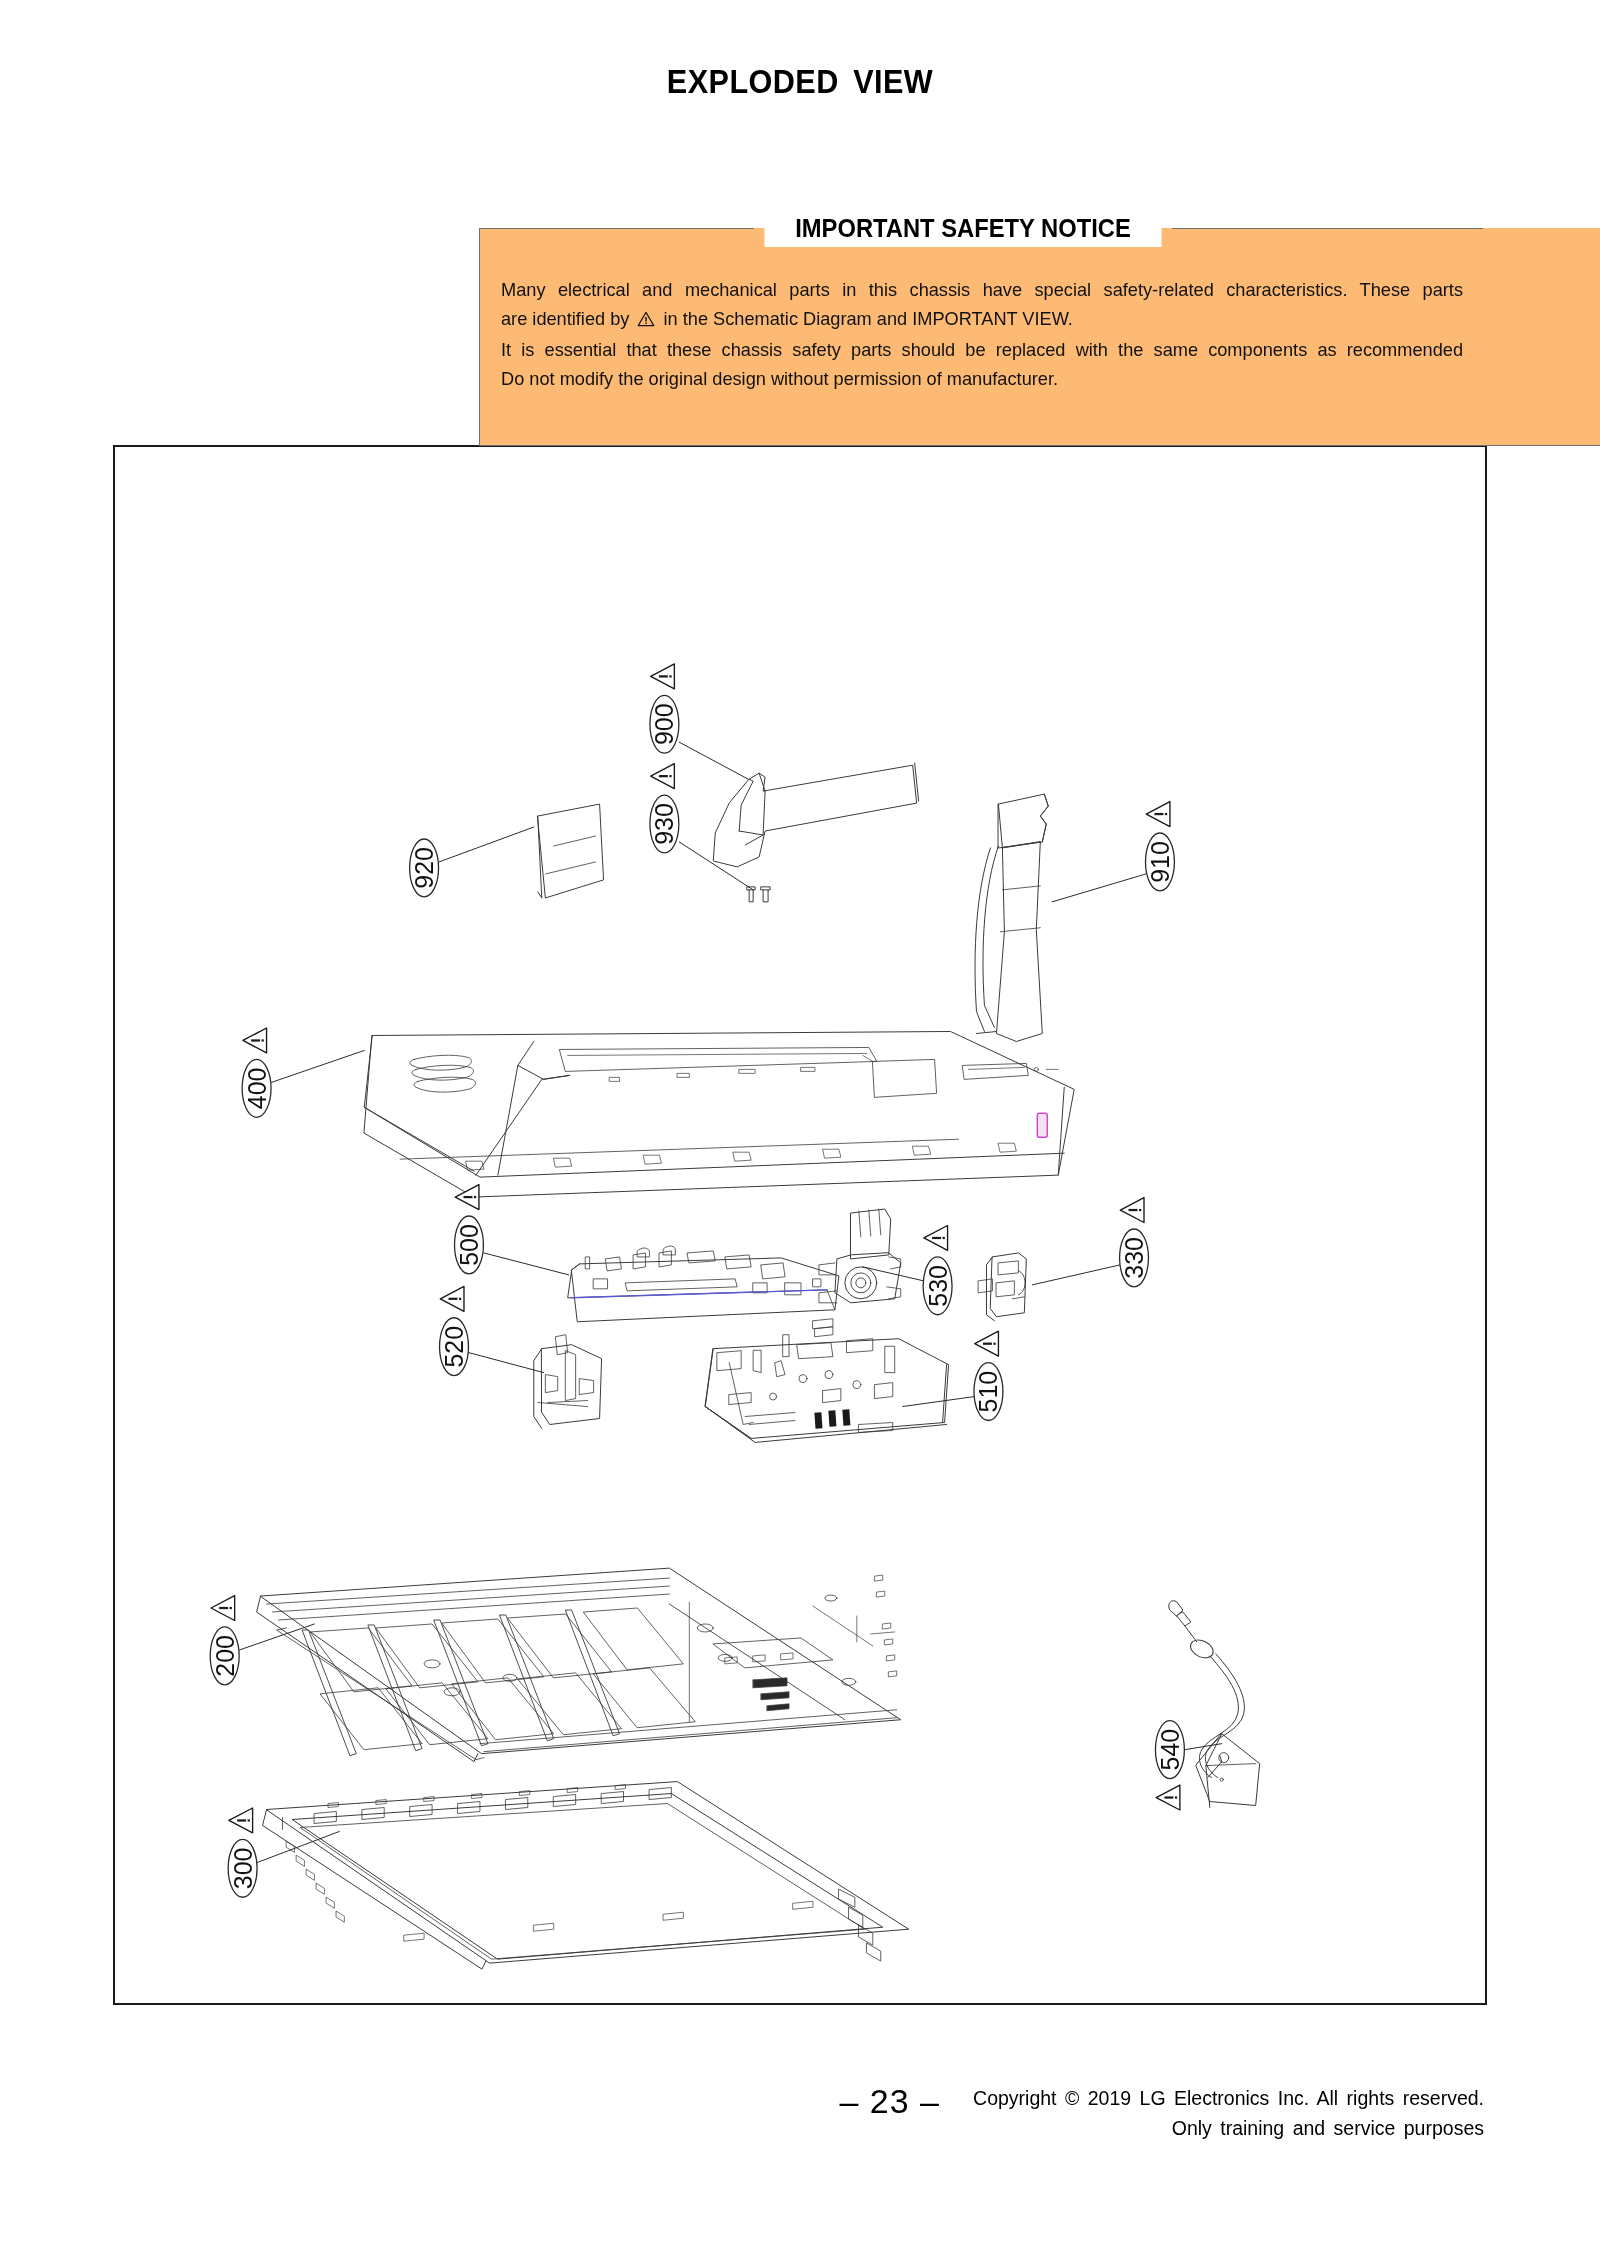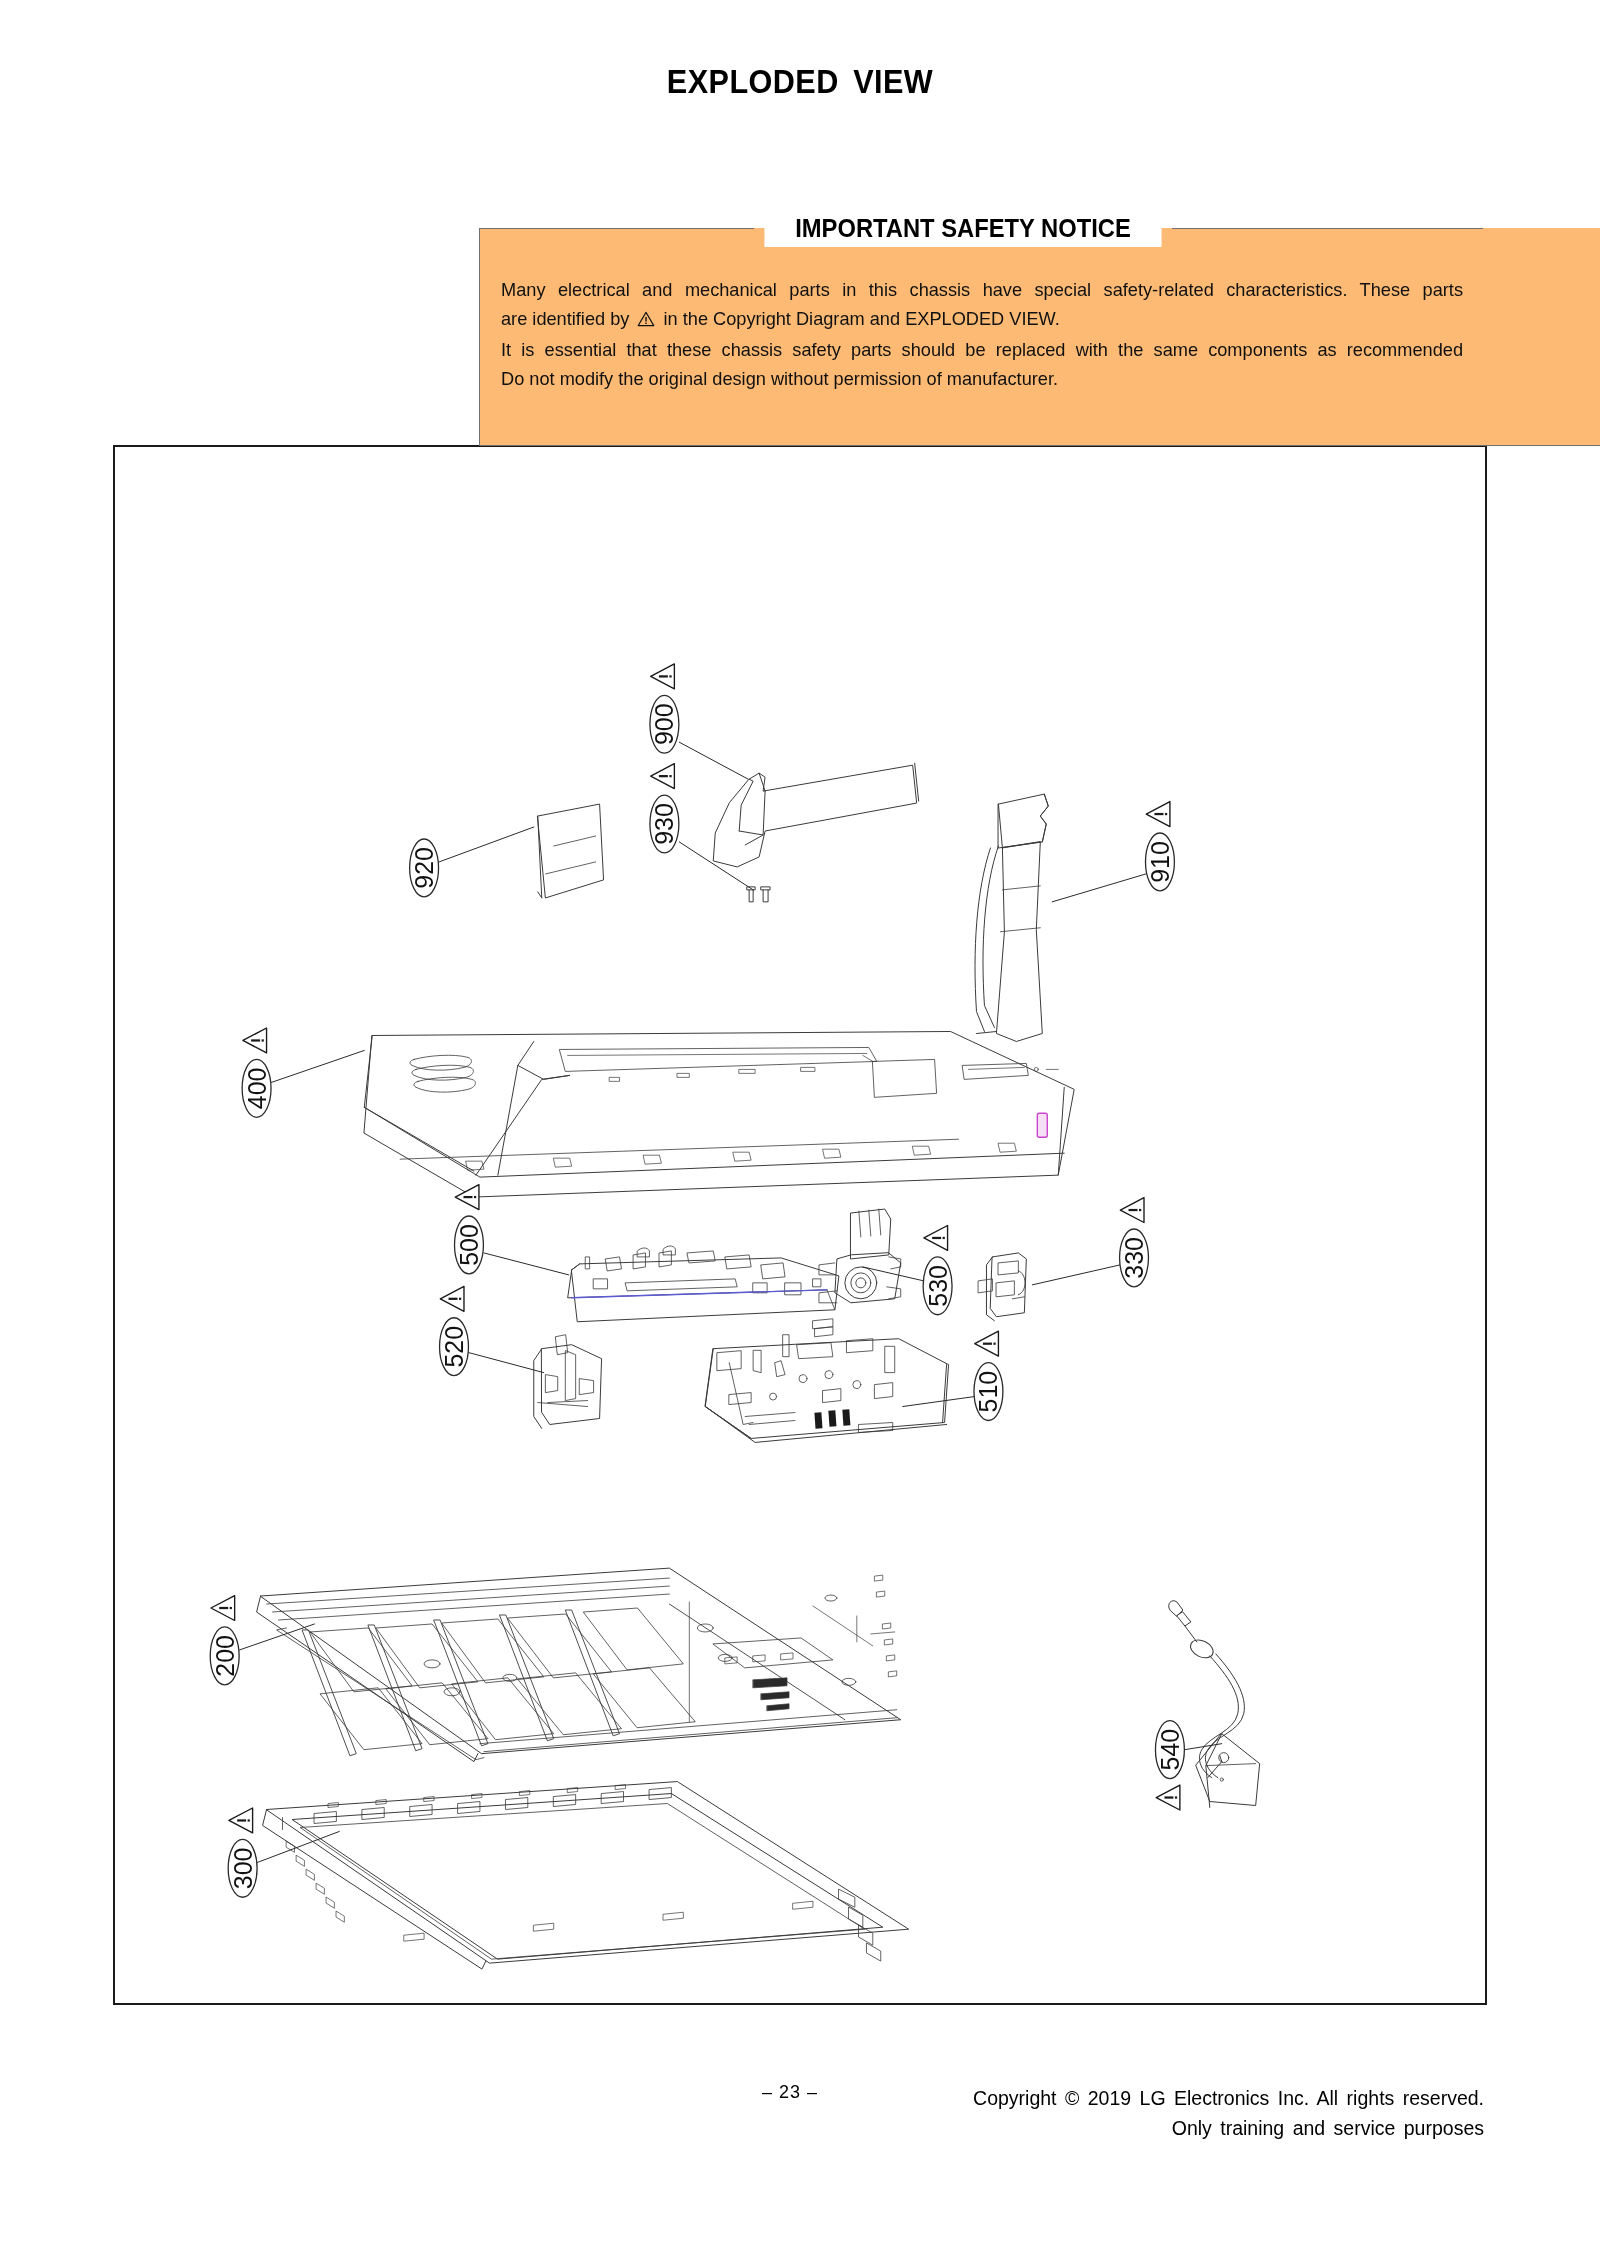--- a/index.html
+++ b/index.html
@@ -50,22 +50,22 @@
   
   #drawing-frame{
     position:absolute;left:113px;top:445px;width:1374px;height:1560px;
     border:2.6px solid #1a1a1a;box-sizing:border-box;background:transparent;
     z-index:2;
   }
   #drawing-canvas{position:absolute;left:0;top:0;width:100%;height:100%;}
 
   
   #page-number{
-    position:absolute;left:640px;top:2082px;width:300px;text-align:center;
-    font-size:18px;letter-spacing:1px;
+    position:absolute;left:640px;top:2082px;width:300px;text-align:right;
+    font-size:34px;letter-spacing:1px;
   }
   #copyright{
     position:absolute;right:116px;top:2083px;text-align:right;
     font-size:19.5px;line-height:30px;word-spacing:3px;
   }
   #copyright div{white-space:nowrap;}
 </style>
 </head>
 <body>
 
@@ -84,21 +84,21 @@
       <p class="just">Many electrical and mechanical parts in this chassis have special safety-related characteristics. These parts</p>
       <p>
         <span>are identified by</span>
         <span class="inline-warn">
           <svg width="18" height="16" viewBox="0 0 18 16" aria-hidden="true">
             <path d="M9 1.4 L16.8 14.6 L1.2 14.6 Z" fill="none" stroke="#111" stroke-width="1.1" stroke-linejoin="round"></path>
             <rect x="8.3" y="6.0" width="1.4" height="4.6" fill="#111"></rect>
             <rect x="8.3" y="11.6" width="1.4" height="1.4" fill="#111"></rect>
           </svg>
         </span>
-        <span>in the Copyright Diagram and EXPLODED VIEW.</span>
+        <span>in the Schematic Diagram and IMPORTANT VIEW.</span>
       </p>
       <p class="just">It is essential that these chassis safety parts should be replaced with the same components as recommended</p>
       <p>Do not modify the original design without permission of manufacturer.</p>
     </div>
   </div>
 
   <div id="drawing-frame">
     <svg id="drawing-canvas" viewBox="0 0 1374 1560" preserveAspectRatio="none">
       <defs>
         <g id="balloon-shape">

